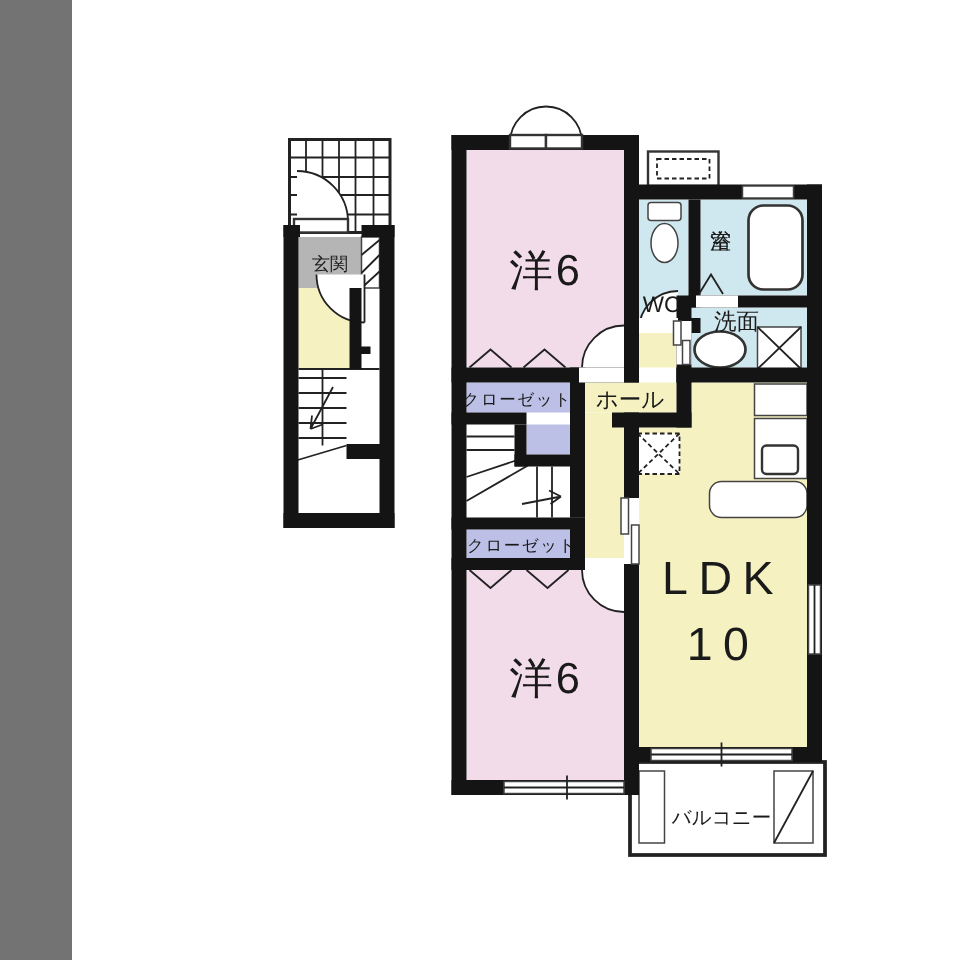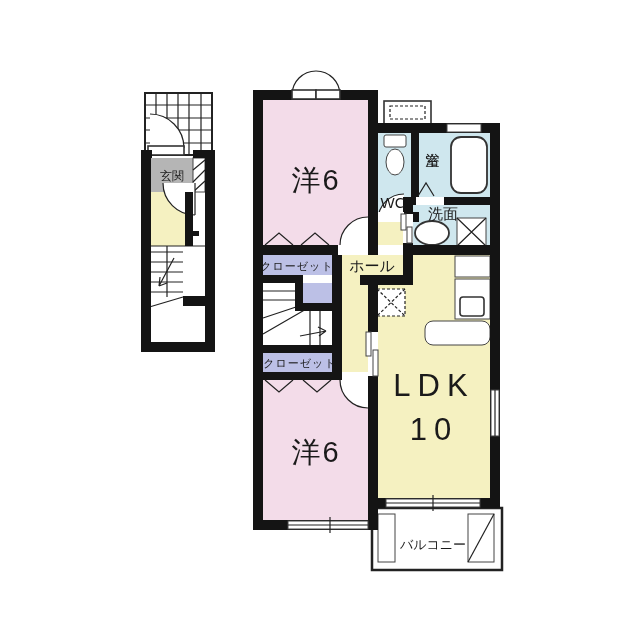--- a/index.html
+++ b/index.html
@@ -1,16 +1,16 @@
 <!DOCTYPE html>
 <html><head>
 <meta charset="utf-8">
 <style>
   html,body{margin:0;padding:0;background:#ffffff;}
-  #canvas{width:524px;height:640px;position:relative;background:#0ea5e9;overflow:hidden;}
+  #canvas{width:524px;height:640px;position:relative;background:#737373;overflow:hidden;padding-left:48px;}
   svg{display:block;}
   svg text{font-family:"Liberation Sans","DejaVu Sans",sans-serif;fill:#1a1a1a;}
   .big{font-size:29px;letter-spacing:2px;}
   .ldk{font-size:31px;letter-spacing:7px;}
   .mid{font-size:15px;}
   .midv{font-size:14px;writing-mode:vertical-rl;text-orientation:upright;}
   .small{font-size:11px;letter-spacing:1px;}
   .tiny{font-size:12px;}
   .ln{stroke:#222;stroke-width:1.2;fill:none;}
   .ln2{stroke:#333;stroke-width:1.6;fill:#fff;}

